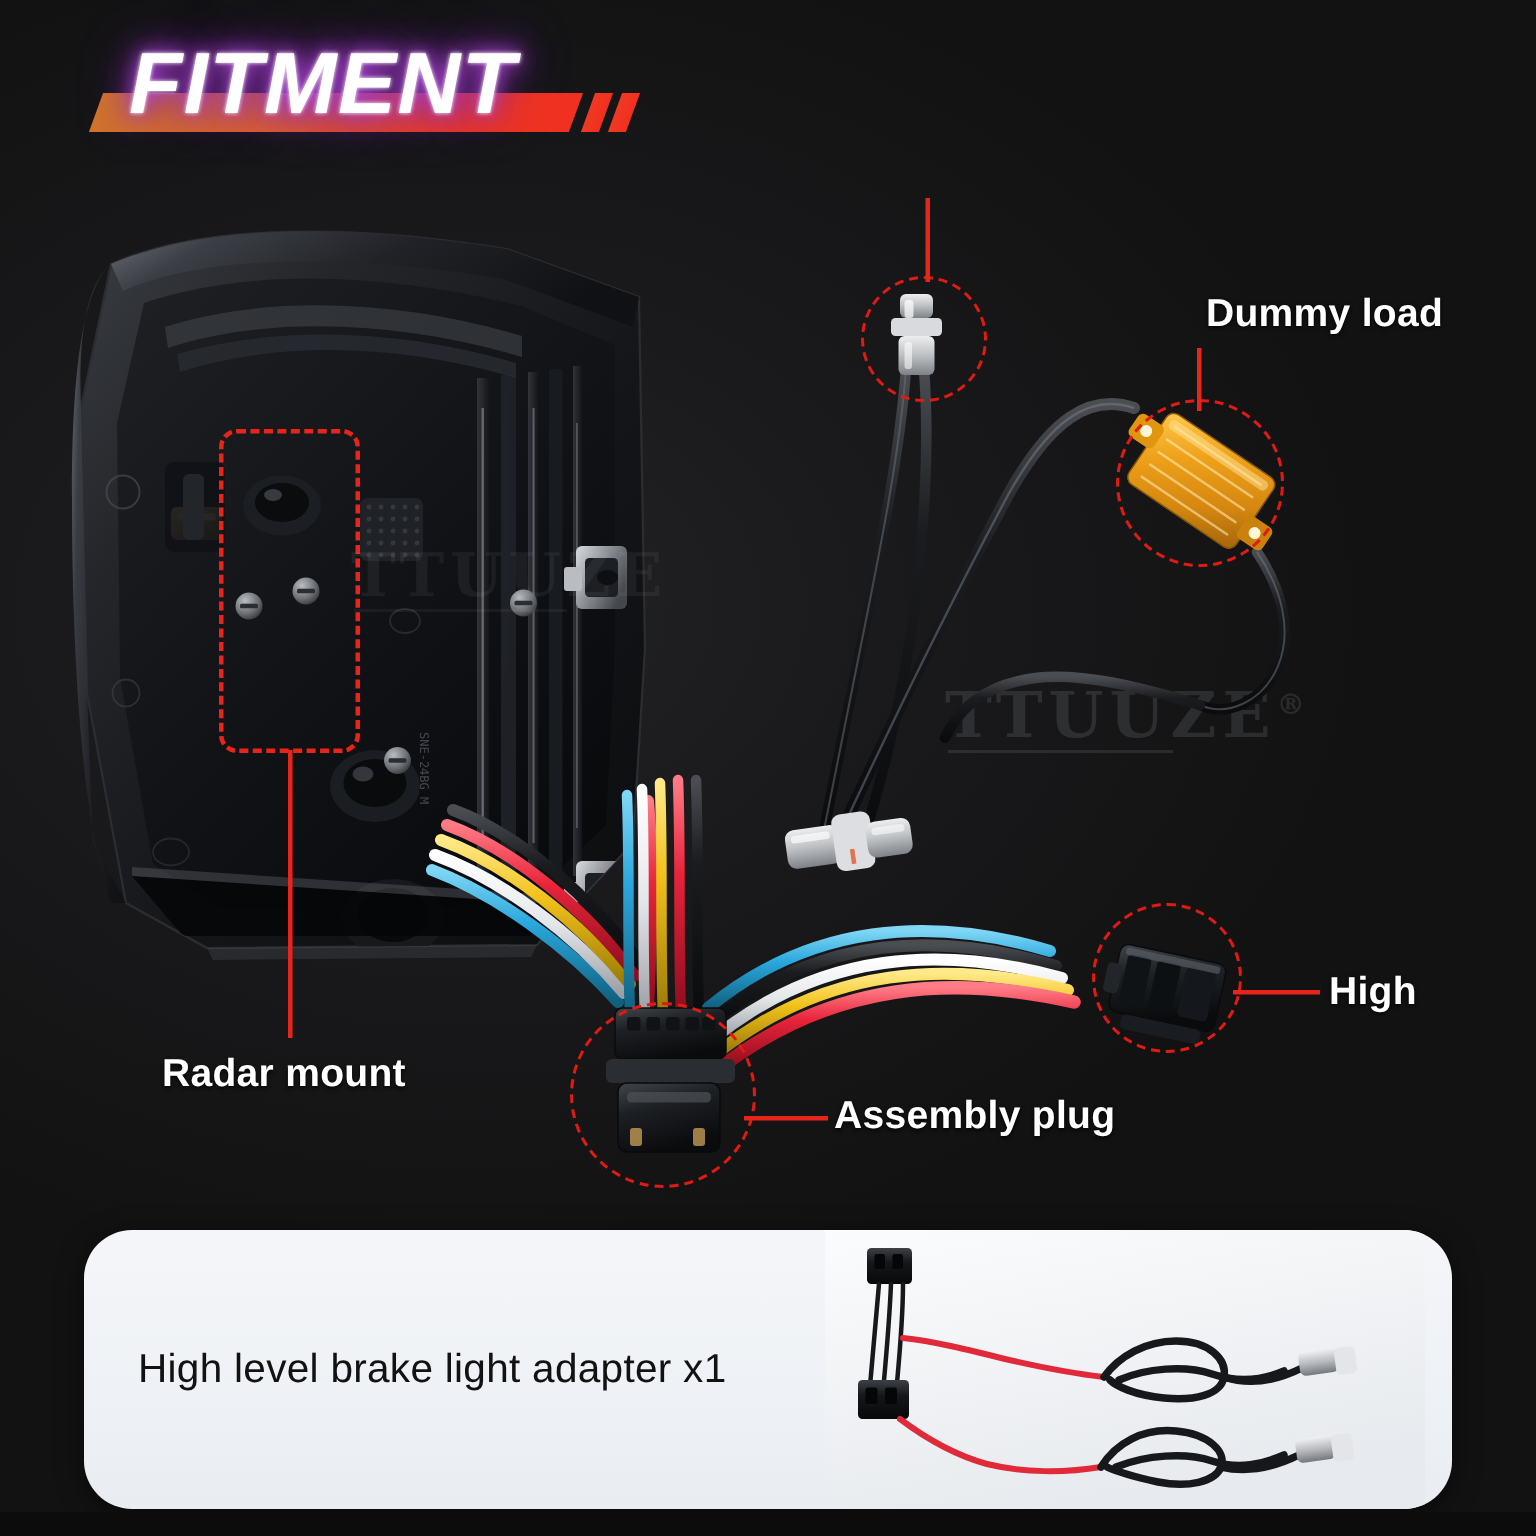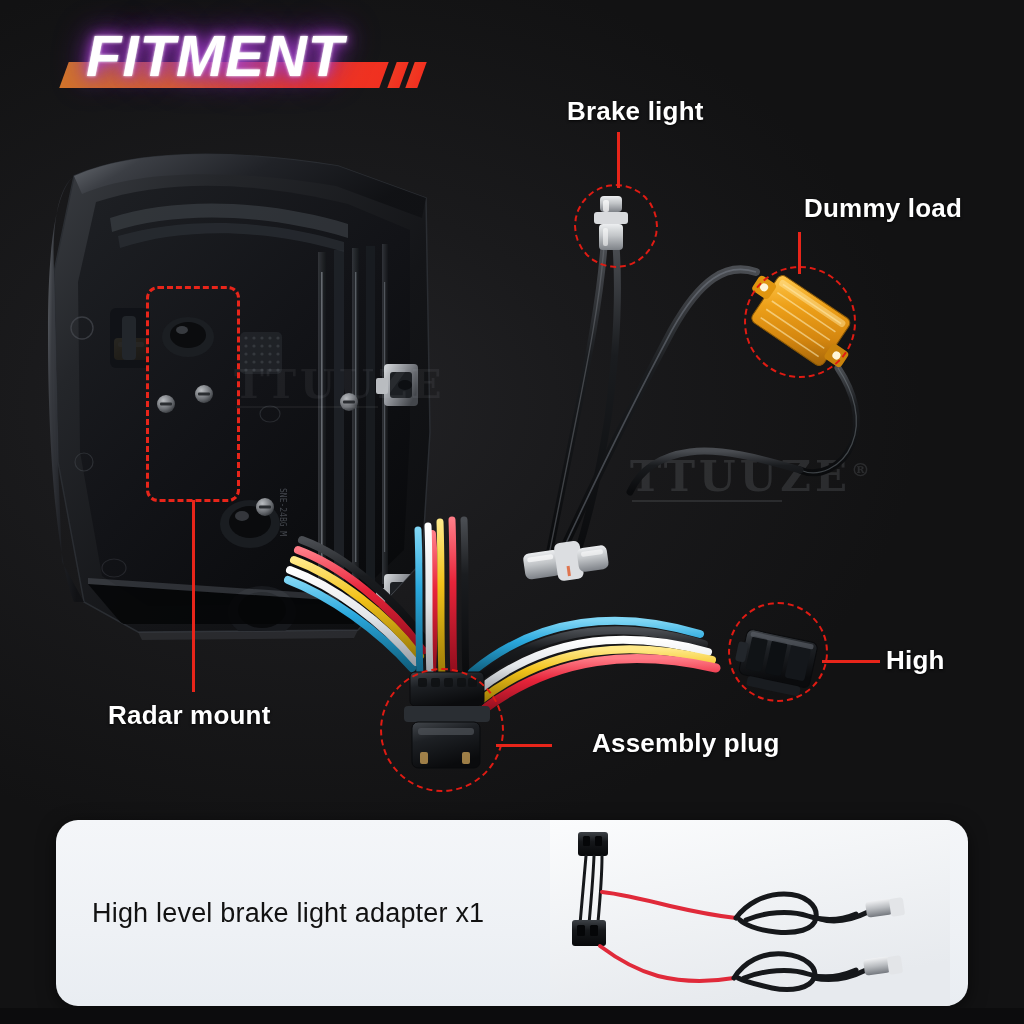--- a/index.html
+++ b/index.html
@@ -63,21 +63,21 @@
   }
   .watermark .reg{font-size:.45em;vertical-align:super;letter-spacing:0;}
   .wm-underline{
     position:absolute;height:2px;background:rgba(200,205,215,.12);
   }
 
   
   #bottom-card{
     position:absolute;left:56px;top:820px;width:912px;height:186px;
     background:linear-gradient(180deg,#f4f6f9 0%,#eef1f5 60%,#e9edf2 100%);
-    border-radius:22px;
+    border-radius:32px;
     box-shadow:0 4px 18px rgba(0,0,0,.55);
     overflow:hidden;
     text-align:center;
   }
   #card-caption{
     position:absolute;left:36px;top:50%;transform:translateY(-50%);
     font-size:27px;color:#121212;font-weight:normal;letter-spacing:.2px;
   }
   #adapter-photo{position:absolute;right:18px;top:0;width:400px;height:186px;}
 </style>
@@ -434,32 +434,31 @@
       <rect x="768" y="642" width="16" height="34" rx="3" fill="#0d1013"></rect>
       <rect x="788" y="642" width="20" height="34" rx="3" fill="#14171b"></rect>
       <rect x="746" y="638" width="64" height="5" rx="2" fill="#5a6067" opacity="0.65"></rect>
       <rect x="736" y="650" width="10" height="20" rx="3" fill="#22262b"></rect>
       <rect x="752" y="682" width="54" height="10" rx="3" fill="#191c20"></rect>
     </g>
   </svg>
 
   <div class="dashed-circle" style="left:574px;top:184px;width:84px;height:84px;"></div>
   <div class="leader v" style="left:617px;top:132px;height:56px;"></div>
-  <div class="lbl" style="left:567px;top:96px;">Brake light</div>
 
   <div class="dashed-circle" style="left:744px;top:266px;width:112px;height:112px;"></div>
   <div class="leader v" style="left:798px;top:232px;height:42px;"></div>
   <div class="lbl" style="left:764px;top:193px;margin-left:40px;">Dummy load</div>
 
   <div class="leader v" style="left:192px;top:500px;height:192px;"></div>
   <div class="lbl" style="left:108px;top:700px;">Radar mount</div>
 
   <div class="dashed-circle" style="left:380px;top:668px;width:124px;height:124px;"></div>
   <div class="leader h" style="left:496px;top:744px;width:56px;"></div>
-  <div class="lbl" style="left:556px;top:728px;margin-left:36px;">Assembly plug</div>
+  <div class="lbl" style="left:556px;top:728px;">Assembly plug</div>
 
   <div class="dashed-circle" style="left:728px;top:602px;width:100px;height:100px;"></div>
   <div class="leader h" style="left:822px;top:660px;width:58px;"></div>
   <div class="lbl" style="left:886px;top:645px;">High</div>
 
   <div id="bottom-card">
     <div id="card-caption">High level brake light adapter x1</div>
 
     <svg id="adapter-photo" viewBox="0 0 400 186" xmlns="http://www.w3.org/2000/svg">
       <defs>

